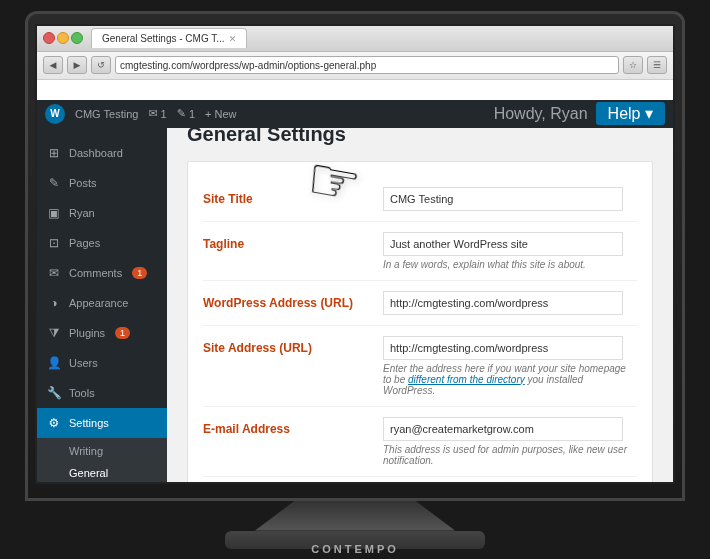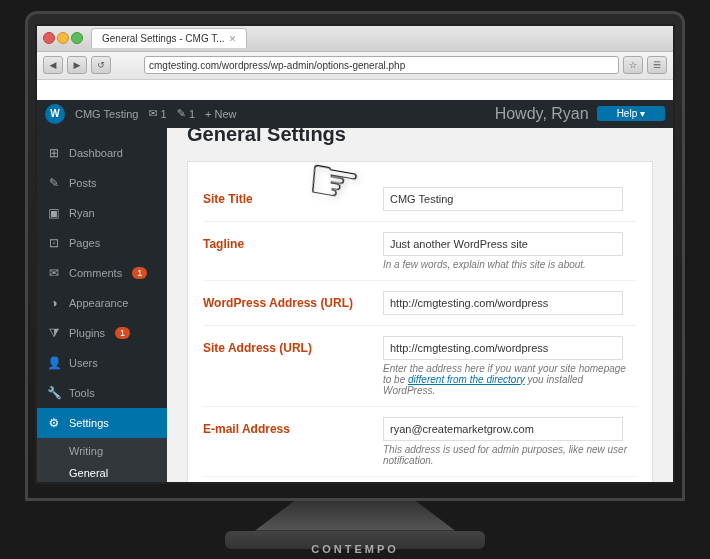--- a/index.html
+++ b/index.html
@@ -126,21 +126,20 @@
       flex: 1;
       height: 18px;
       border: 1px solid #aaa;
       border-radius: 3px;
       background: #fff;
       padding: 0 4px;
       font-size: 10px;
       color: #333;
       display: flex;
       align-items: center;
-      margin-left: 29px;
     }
 
     
     .admin-bar {
       background: #23282d;
       height: 28px;
       display: flex;
       align-items: center;
       padding: 0 8px;
       gap: 10px;
@@ -184,22 +183,22 @@
     }
 
     .howdy {
       color: #9ea3a8;
       font-size: 16px;
     }
 
     .help-btn {
       background: #0073aa;
       color: #fff;
-      font-size: 10px;
-      padding: 2px 20px;
+      font-size: 16px;
+      padding: 2px 12px;
       border-radius: 3px;
     }
 
     
     .sidebar {
       width: 130px;
       background: #23282d;
       padding-top: 30px;
       flex-shrink: 0;
     }

